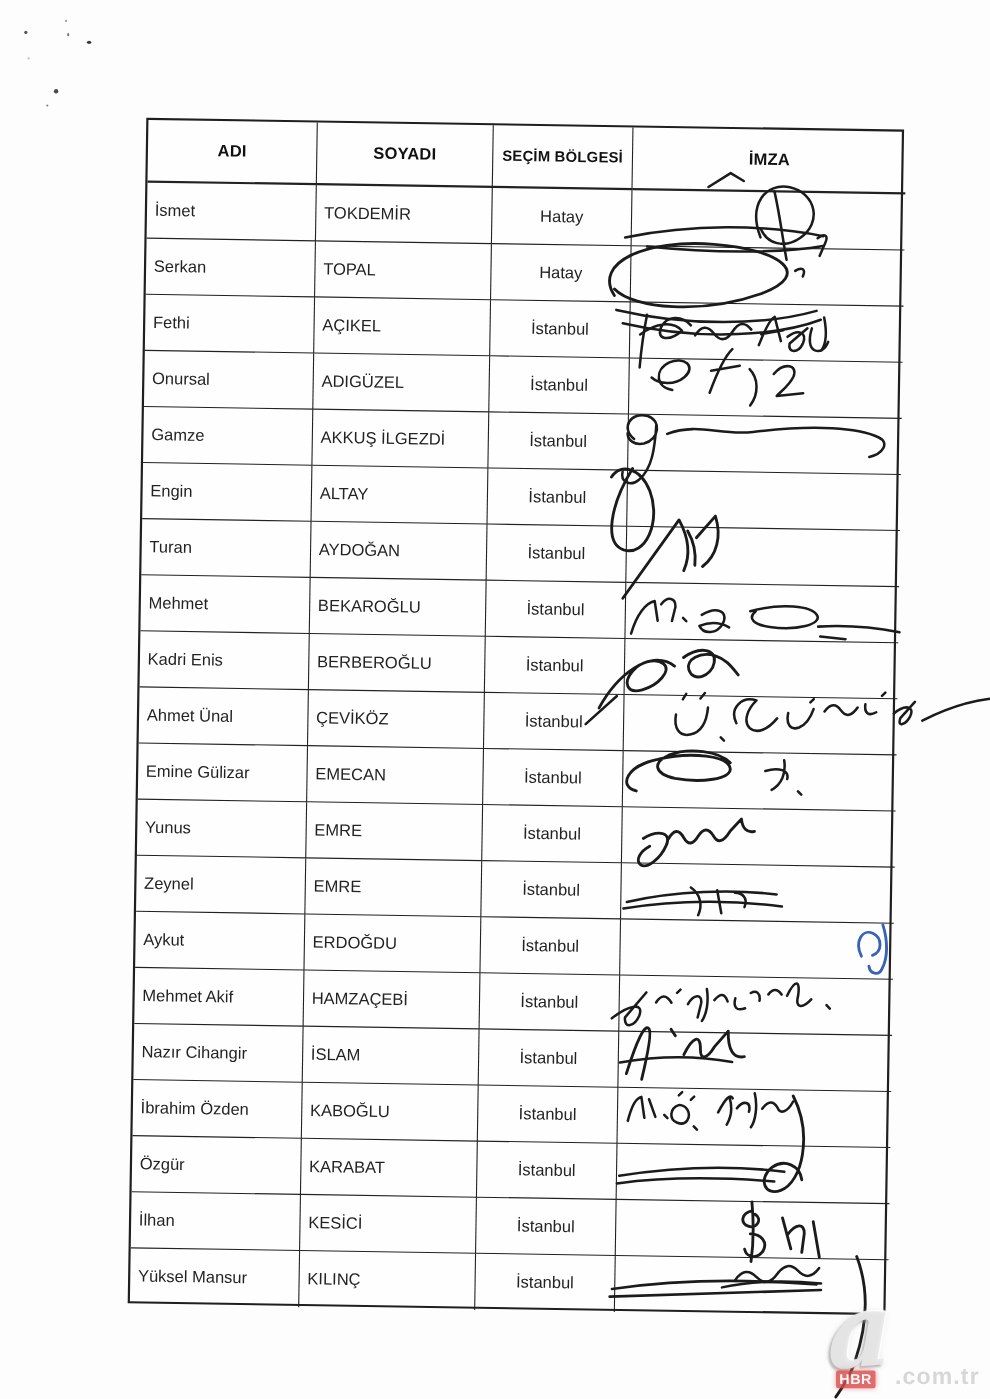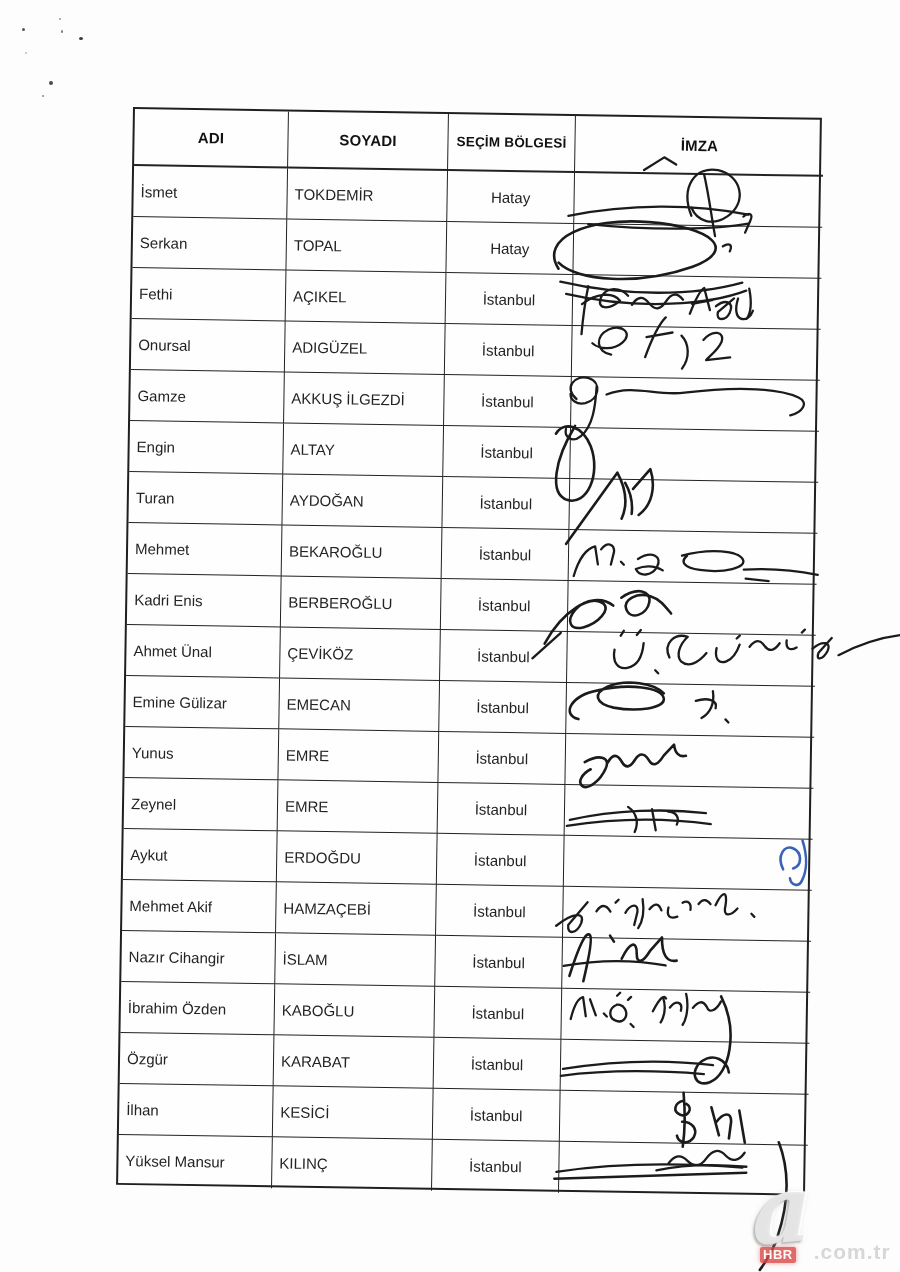--- a/index.html
+++ b/index.html
@@ -1,21 +1,21 @@
 <!DOCTYPE html>
 <html><head>
 <meta charset="utf-8">
 <style>
   html,body{margin:0;padding:0;}
   body{
     width:900px;height:1272px;position:relative;overflow:hidden;
     background:#fdfdfd;
     font-family:"Liberation Sans", sans-serif;
   }
-  .page{position:absolute;inset:0;border-radius:12px;}
+  .page{position:absolute;inset:0;}
   
   .speck{position:absolute;border-radius:50%;}
   
   .doc{
     position:absolute;left:133px;top:107px;width:689px;height:1078px;
     transform:rotate(0.9deg);transform-origin:0 0;
   }
   .grid{
     display:grid;
     grid-template-columns:154px 160px 127px 248px;

